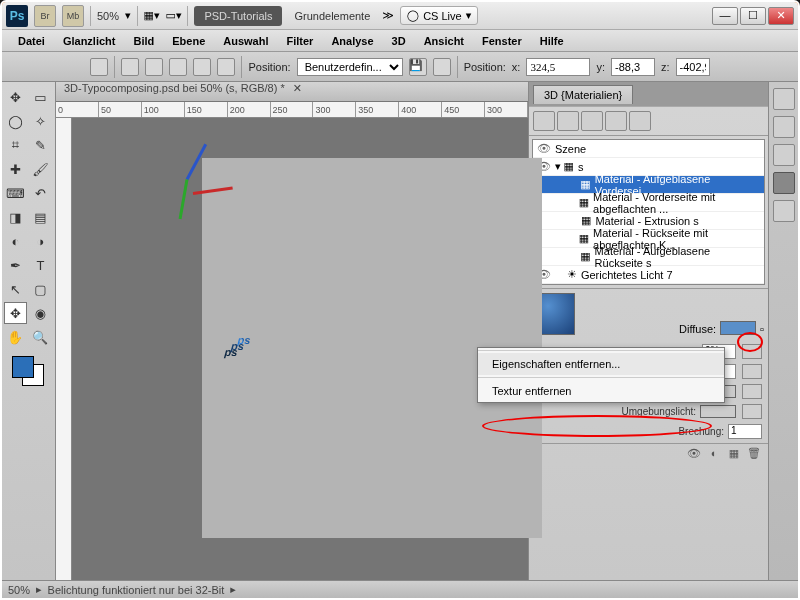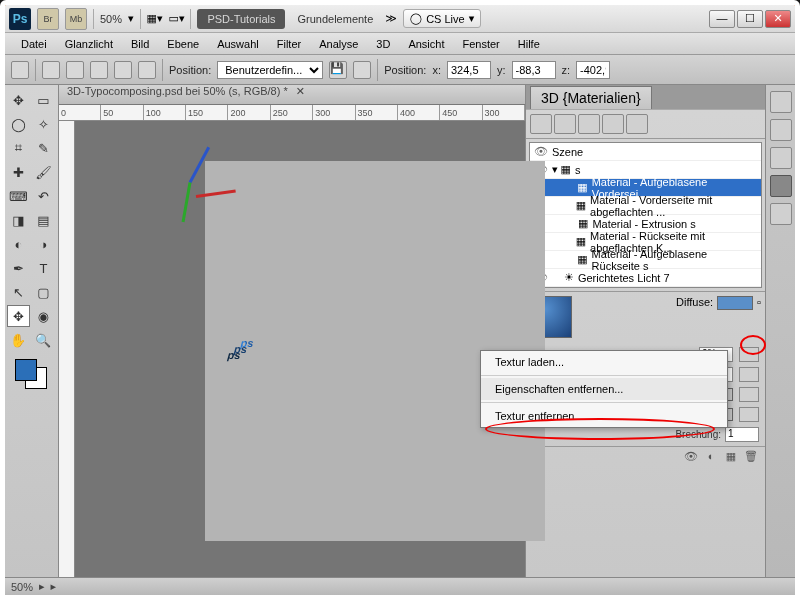--- a/index.html
+++ b/index.html
@@ -1,31 +1,31 @@
 <!DOCTYPE html>
 <html><head>
 <meta charset="utf-8">
 <style>
 *{margin:0;padding:0;box-sizing:border-box;font-family:Tahoma,Arial,sans-serif;font-size:11px;}
 body{background:#181818;overflow:hidden;}
-.window{width:800px;height:600px;background:#f97316;border:5px solid #ffffff;border-radius:6px 6px 0 0;margin:0 auto;position:relative;overflow:hidden;}
+.window{width:800px;height:600px;background:#f97316;border:2px solid #ffffff;border-radius:6px 6px 0 0;margin:0 auto;position:relative;overflow:hidden;}
 .titlebar{height:28px;background:linear-gradient(#eee,#d8d8d8);border-bottom:1px solid #aaa;display:flex;align-items:center;padding:0 4px;gap:6px;}
 .ps-logo{width:22px;height:22px;background:#09233f;color:#5bbce4;font-weight:bold;display:flex;align-items:center;justify-content:center;border-radius:2px;font-size:12px;}
 .badge{width:22px;height:22px;background:#d0c8a8;border:1px solid #999;display:flex;align-items:center;justify-content:center;font-size:9px;color:#444;border-radius:2px;}
 .vsep{width:1px;height:20px;background:#aaa;}
 .tb-text{color:#333;}
 .tb-tab{background:#555;color:#d8d8d8;padding:4px 10px;border-radius:3px;}
 .tb-tab2{color:#333;padding:4px 6px;}
 .winbtns{margin-left:auto;display:flex;gap:2px;}
 .winbtn{width:26px;height:18px;background:linear-gradient(#f8f8f8,#d4d4d4);border:1px solid #888;border-radius:2px;display:flex;align-items:center;justify-content:center;line-height:1;}
 .winbtn.close{background:linear-gradient(#e88,#c33);color:#fff;}
 .cslive{display:flex;align-items:center;gap:4px;border:1px solid #aaa;border-radius:3px;padding:2px 6px;background:linear-gradient(#fff,#e4e4e4);}
-.menubar{height:22px;background:linear-gradient(#e4e4e4,#d0d0d0);border-bottom:1px solid #999;display:flex;align-items:center;padding:0 8px;gap:2px;}
+.menubar{height:22px;background:linear-gradient(#e4e4e4,#d0d0d0);border-bottom:1px solid #999;display:flex;align-items:center;padding:0 8px;gap:2px;font-weight:bold;}
 .menubar span{padding:2px 8px;cursor:default;}
-.optbar{height:30px;background:linear-gradient(#d4d4d4,#c0c0c0);border-bottom:1px solid #888;display:flex;align-items:center;padding:0 6px;gap:6px;}
+.optbar{height:30px;background:linear-gradient(#d4d4d4,#c0c0c0);border-bottom:1px solid #888;display:flex;align-items:center;padding:0 6px;gap:6px;justify-content:center;}
 .optbar .icn{width:18px;height:18px;border:1px solid #888;background:#d8d8d8;border-radius:2px;}
 .optbar .osep{width:1px;height:22px;background:#999;}
 .optbar label{color:#222;}
 .optbar select,.optbar input{font-size:11px;height:18px;border:1px solid #888;background:#fff;padding:0 3px;}
 .main{position:absolute;top:80px;left:0;right:0;bottom:18px;display:flex;}
 .toolbox{width:54px;background:linear-gradient(#d4d4d4,#c4c4c4);border-right:1px solid #888;padding:4px 2px;display:flex;flex-wrap:wrap;gap:2px;align-content:flex-start;}
 .tool{width:23px;height:22px;border:1px solid transparent;display:flex;align-items:center;justify-content:center;color:#333;cursor:pointer;font-size:13px;}
 .tool.sel{background:#fff;border:1px solid #777;}
 .swatch{width:34px;height:26px;margin:6px auto;position:relative;}
 .swatch .fg{width:22px;height:22px;background:#2b6fb8;border:1px solid #000;position:absolute;top:0;left:0;}
@@ -41,29 +41,29 @@
 .ps3d{position:absolute;left:40px;top:40px;font-size:160px;font-weight:bold;font-style:italic;color:#1e5da8;text-shadow:-6px 6px 0 #173f6e,-12px 12px 0 #0e2843;transform:skewX(-5deg);font-family:Georgia,serif;}
 .ps3d span{background:repeating-linear-gradient(45deg,#2d7dd6 0 8px,#1e5da8 8px 16px);-webkit-background-clip:text;color:transparent;}
 .axis{position:absolute;left:115px;top:60px;}
 .axis .arr{position:absolute;width:40px;height:3px;transform-origin:left center;}
 .axis .ax1{background:#2a55c9;transform:rotate(-62deg);}
 .axis .ax2{background:#c92a2a;transform:rotate(-8deg);left:6px;top:14px;}
 .axis .ax3{background:#2ba82b;transform:rotate(100deg);}
 .rpanels{width:270px;background:linear-gradient(#ccc,#bcbcbc);border-left:1px solid #888;display:flex;}
 .panel-col{flex:1;display:flex;flex-direction:column;}
 .panel-tabs{height:24px;background:#9a9a9a;display:flex;align-items:center;padding:0 4px;}
-.panel-tabs .tab{background:linear-gradient(#d6d6d6,#c4c4c4);padding:3px 10px;border:1px solid #777;border-bottom:none;font-size:14px;}
+.panel-tabs .tab{background:linear-gradient(#d6d6d6,#c4c4c4);padding:3px 10px;border:1px solid #777;border-bottom:none;font-size:11px;}
 .panel-body{flex:1;background:linear-gradient(#d4d4d4,#c8c8c8);border-top:1px solid #aaa;overflow:hidden;display:flex;flex-direction:column;}
 .iconrow{display:flex;gap:2px;padding:4px;border-bottom:1px solid #999;}
 .iconrow .pi{width:22px;height:20px;border:1px solid #888;background:#d0d0d0;border-radius:2px;}
 .scene-tree{background:#fff;border:1px solid #888;margin:3px;flex:0 0 auto;font-size:11px;}
 .tree-row{display:flex;align-items:center;height:18px;padding:0 4px;border-bottom:1px solid #eee;gap:4px;}
 .tree-row .eye{width:14px;color:#666;}
 .tree-row.sel{background:#2e6fc7;color:#fff;}
-.matl{padding:4px;display:flex;gap:4px;align-items:flex-start;border-top:1px solid #999;}
+.matl{padding:4px;display:flex;gap:4px;align-items:flex-end;border-top:1px solid #999;}
 .matl .thumb{width:42px;height:42px;background:radial-gradient(circle at 35% 30%,#5590d0,#1b4179);border:1px solid #666;}
 .prop-rows{padding:2px 6px 2px 2px;}
 .prop{display:flex;align-items:center;height:20px;gap:4px;}
 .prop label{flex:1;text-align:right;color:#333;font-size:10px;}
 .prop .cswatch{width:36px;height:13px;border:1px solid #666;}
 .prop .ctl{width:20px;height:15px;border:1px solid #888;background:#d0d0d0;margin-left:2px;}
 .prop .val{width:34px;height:15px;border:1px solid #888;background:#fff;font-size:10px;padding:0 2px;}
 .strip{width:30px;background:linear-gradient(#c8c8c8,#b8b8b8);border-left:1px solid #888;display:flex;flex-direction:column;align-items:center;padding-top:6px;gap:6px;}
 .strip .sicon{width:22px;height:22px;border:1px solid #888;background:#d0d0d0;border-radius:2px;}
 .strip .sicon.act{background:#888;border-color:#555;}
@@ -129,21 +129,21 @@
     <div class="icn"></div>
     <div class="icn"></div>
     <div class="osep"></div>
     <label>Position:</label>
     <select><option>Benutzerdefin...</option></select>
     <div class="icn">💾</div>
     <div class="icn"></div>
     <div class="osep"></div>
     <label>Position:</label>
     <label>x:</label>
-      <input style="width: 44px;" value="324,5">
+      <input style="width: 64px; font-family: Liberation Serif, serif;" value="324,5">
     <label>y:</label>
       <input style="width: 44px;" value="-88,3">
     <label>z:</label>
       <input style="width: 34px;" value="-402,9">
   </div>
 
   <div class="main">
     <div class="toolbox">
       <div class="tool">✥</div>
         <div class="tool">▭</div>
@@ -305,28 +305,28 @@
         <div class="sicon"></div>
         <div class="sicon"></div>
         <div class="sicon"></div>
         <div class="sicon act"></div>
         <div class="sicon"></div>
       </div>
     </div>
   </div>
 
   <div class="ctxmenu">
-    <div class="mi">Textur laden...</div>
     <hr>
     <div class="mi hl">Eigenschaften entfernen...</div>
     <hr>
     <div class="mi">Textur entfernen</div>
   </div>
 
   <div class="ring" style="left:480px;top:413px;width:230px;height:22px;border-radius:50%/50%"></div>
   <div class="ring" style="left:735px;top:330px;width:26px;height:20px"></div>
 
   <div class="statusbar">
     <span>50%</span>
     <span>▸</span>
+    <span>Belichtung funktioniert nur bei 32-Bit</span>
     <span>▸</span>
   </div>
 </div>
 
 </body></html>

